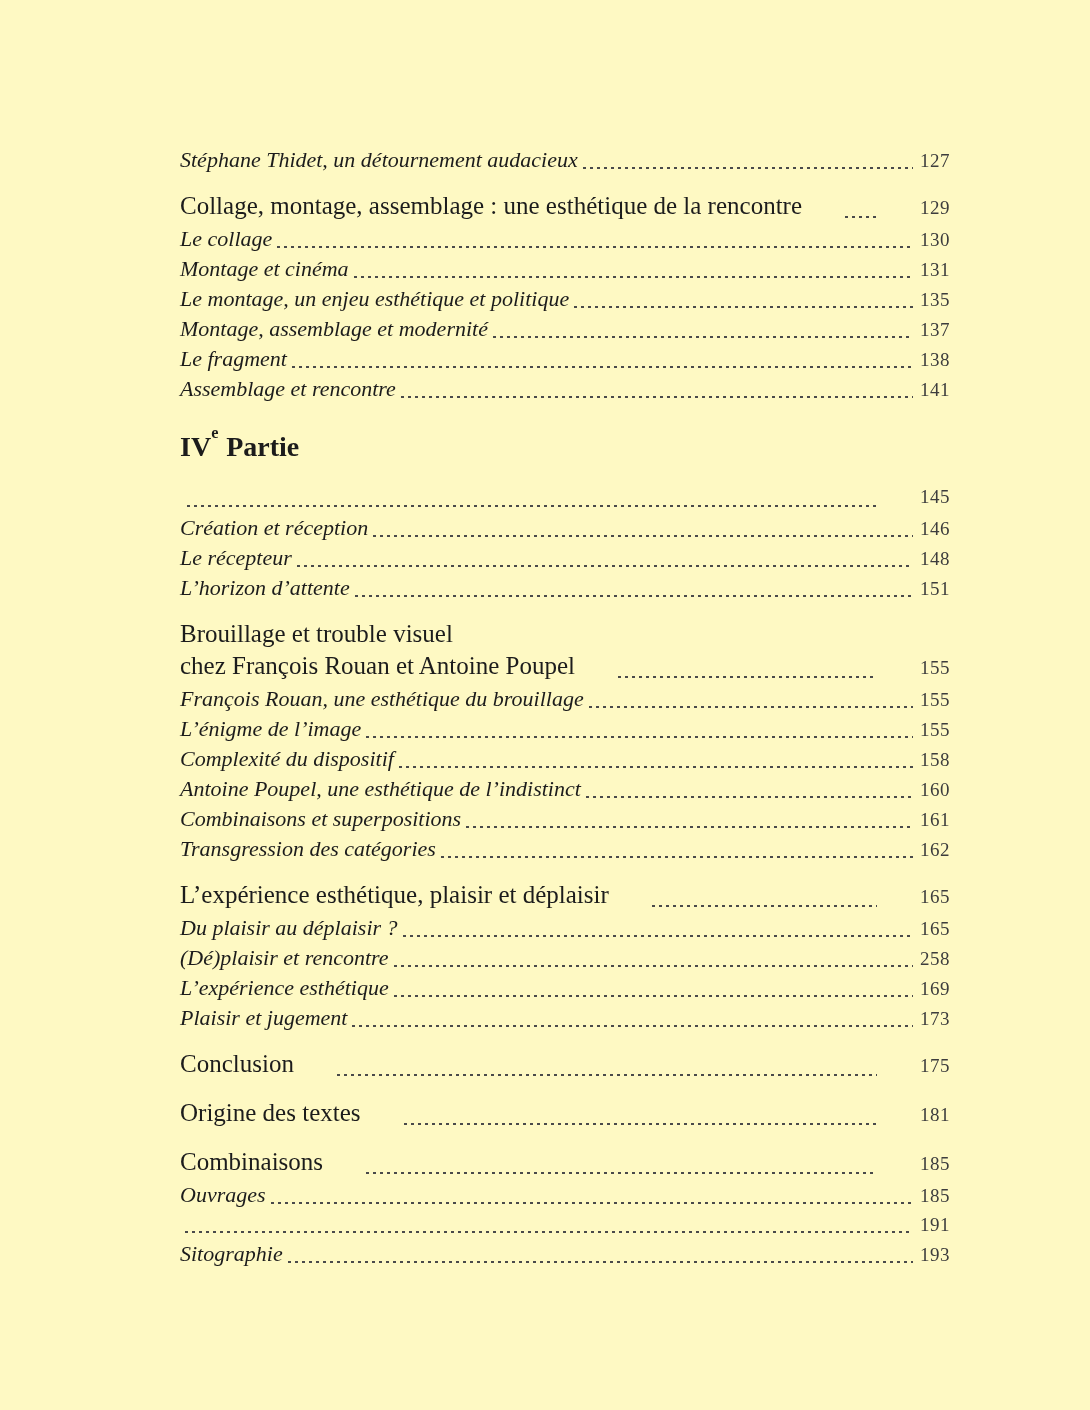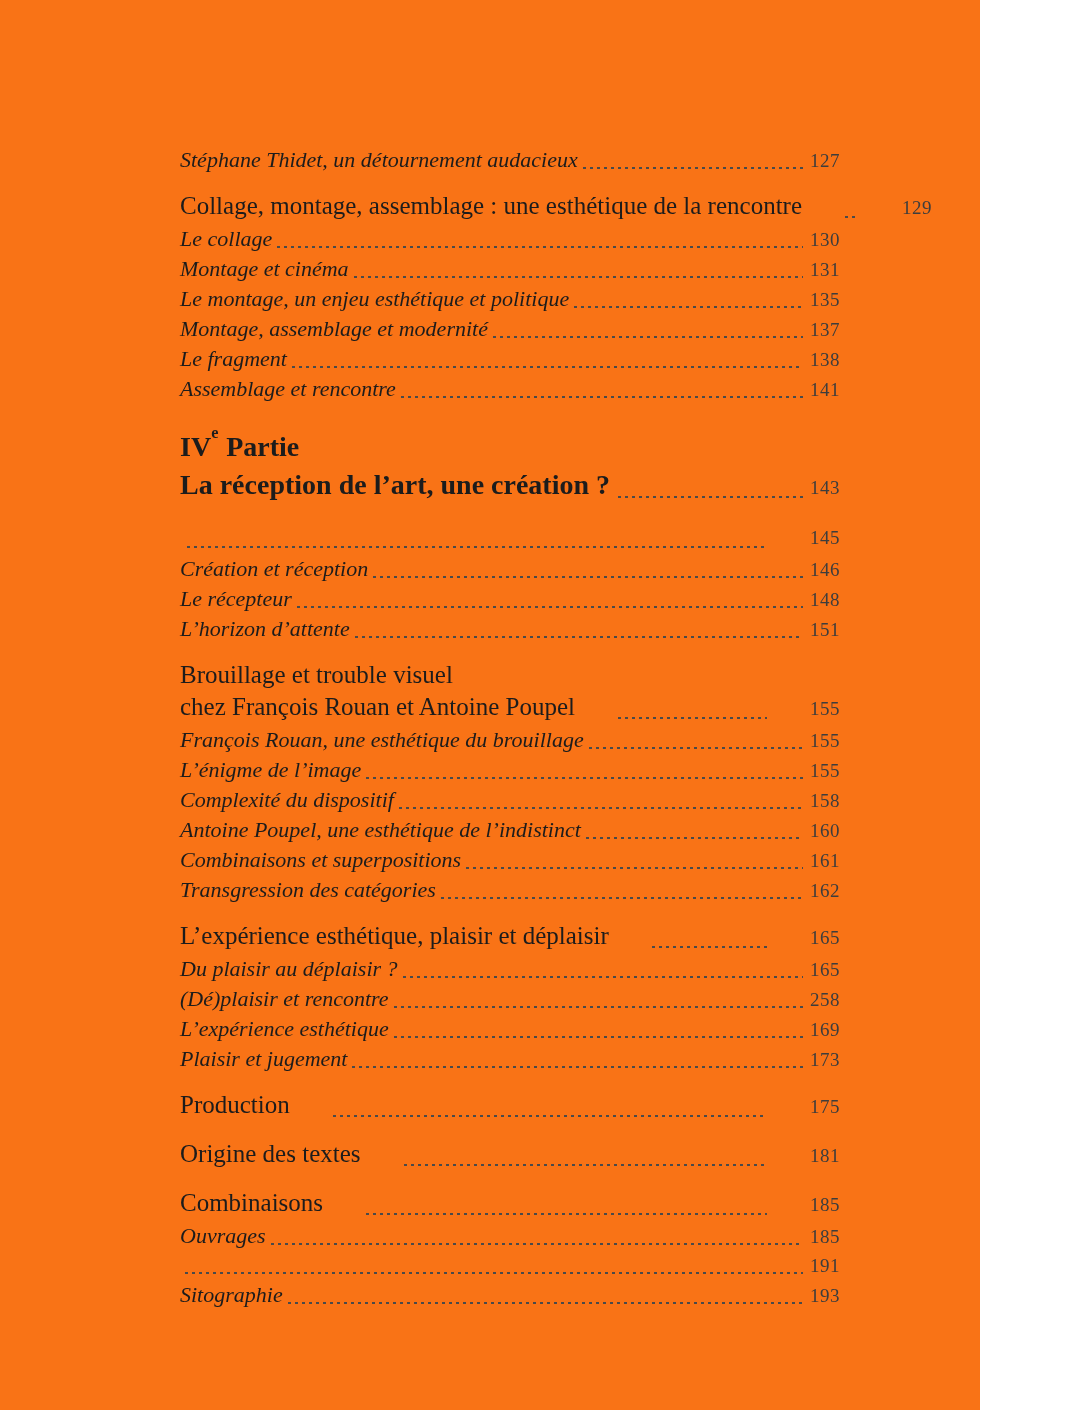--- a/index.html
+++ b/index.html
@@ -2,23 +2,23 @@
 <html><head>
 <meta charset="utf-8">
 <style>
   html, body {
     margin: 0;
     padding: 0;
     background: #ffffff;
   }
   .page {
     position: relative;
-    width: 980px;
+    width: 1090px;
     height: 1410px;
-    background: #f97316;
+    background: #fef9c3;
     overflow: hidden;
     font-family: "Liberation Serif", "DejaVu Serif", serif;
     color: #1c1c1c;
   }
   .toc {
     position: absolute;
     left: 180px;
     right: 140px;
     top: 145px;
   }
@@ -125,25 +125,20 @@
         <span class="leader"></span>
         <span class="pg">138</span>
       </div>
       <div class="row sub-row">
         <span class="lbl">Assemblage et rencontre</span>
         <span class="leader"></span>
         <span class="pg">141</span>
       </div>
       <div class="part-block">
         <div class="part-line1"><span>IV</span><sup class="ord">e</sup><span class="part-word">Partie</span></div>
-        <div class="row part-row">
-          <span class="lbl">La réception de l’art, une création ?</span>
-          <span class="leader"></span>
-          <span class="pg">143</span>
-        </div>
       </div>
       <div class="row section-row">
         <span class="leader"></span>
         <span class="pg">145</span>
       </div>
       <div class="row sub-row">
         <span class="lbl">Création et réception</span>
         <span class="leader"></span>
         <span class="pg">146</span>
       </div>
@@ -214,21 +209,21 @@
         <span class="lbl">L’expérience esthétique</span>
         <span class="leader"></span>
         <span class="pg">169</span>
       </div>
       <div class="row sub-row">
         <span class="lbl">Plaisir et jugement</span>
         <span class="leader"></span>
         <span class="pg">173</span>
       </div>
       <div class="row section-row">
-        <span class="lbl">Production</span>
+        <span class="lbl">Conclusion</span>
         <span class="leader"></span>
         <span class="pg">175</span>
       </div>
       <div class="row section-row">
         <span class="lbl">Origine des textes</span>
         <span class="leader"></span>
         <span class="pg">181</span>
       </div>
       <div class="row section-row">
         <span class="lbl">Combinaisons</span>

